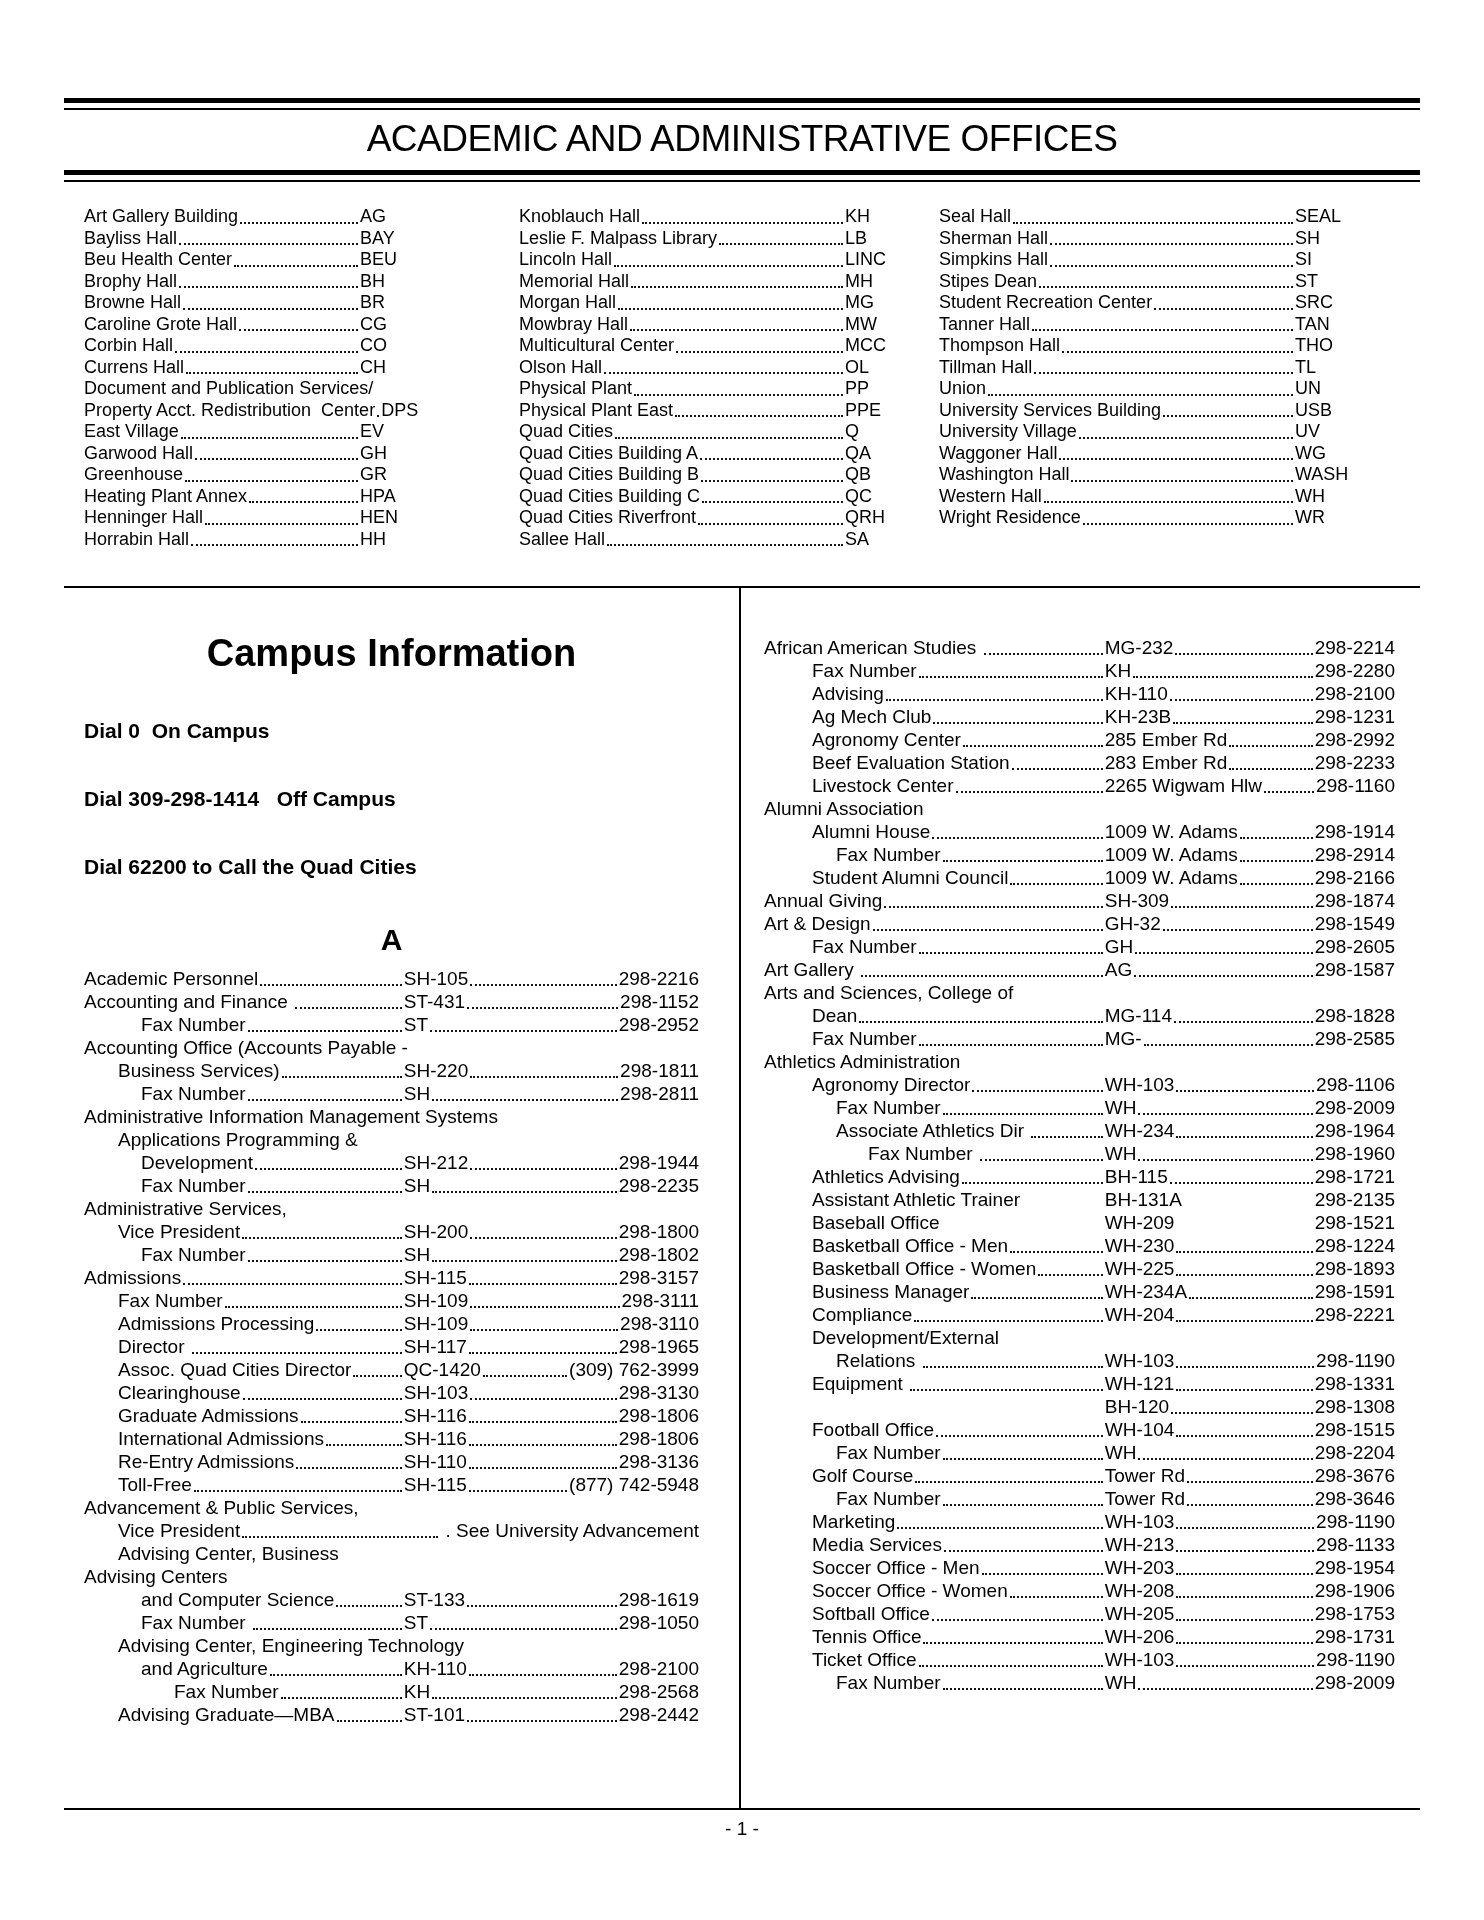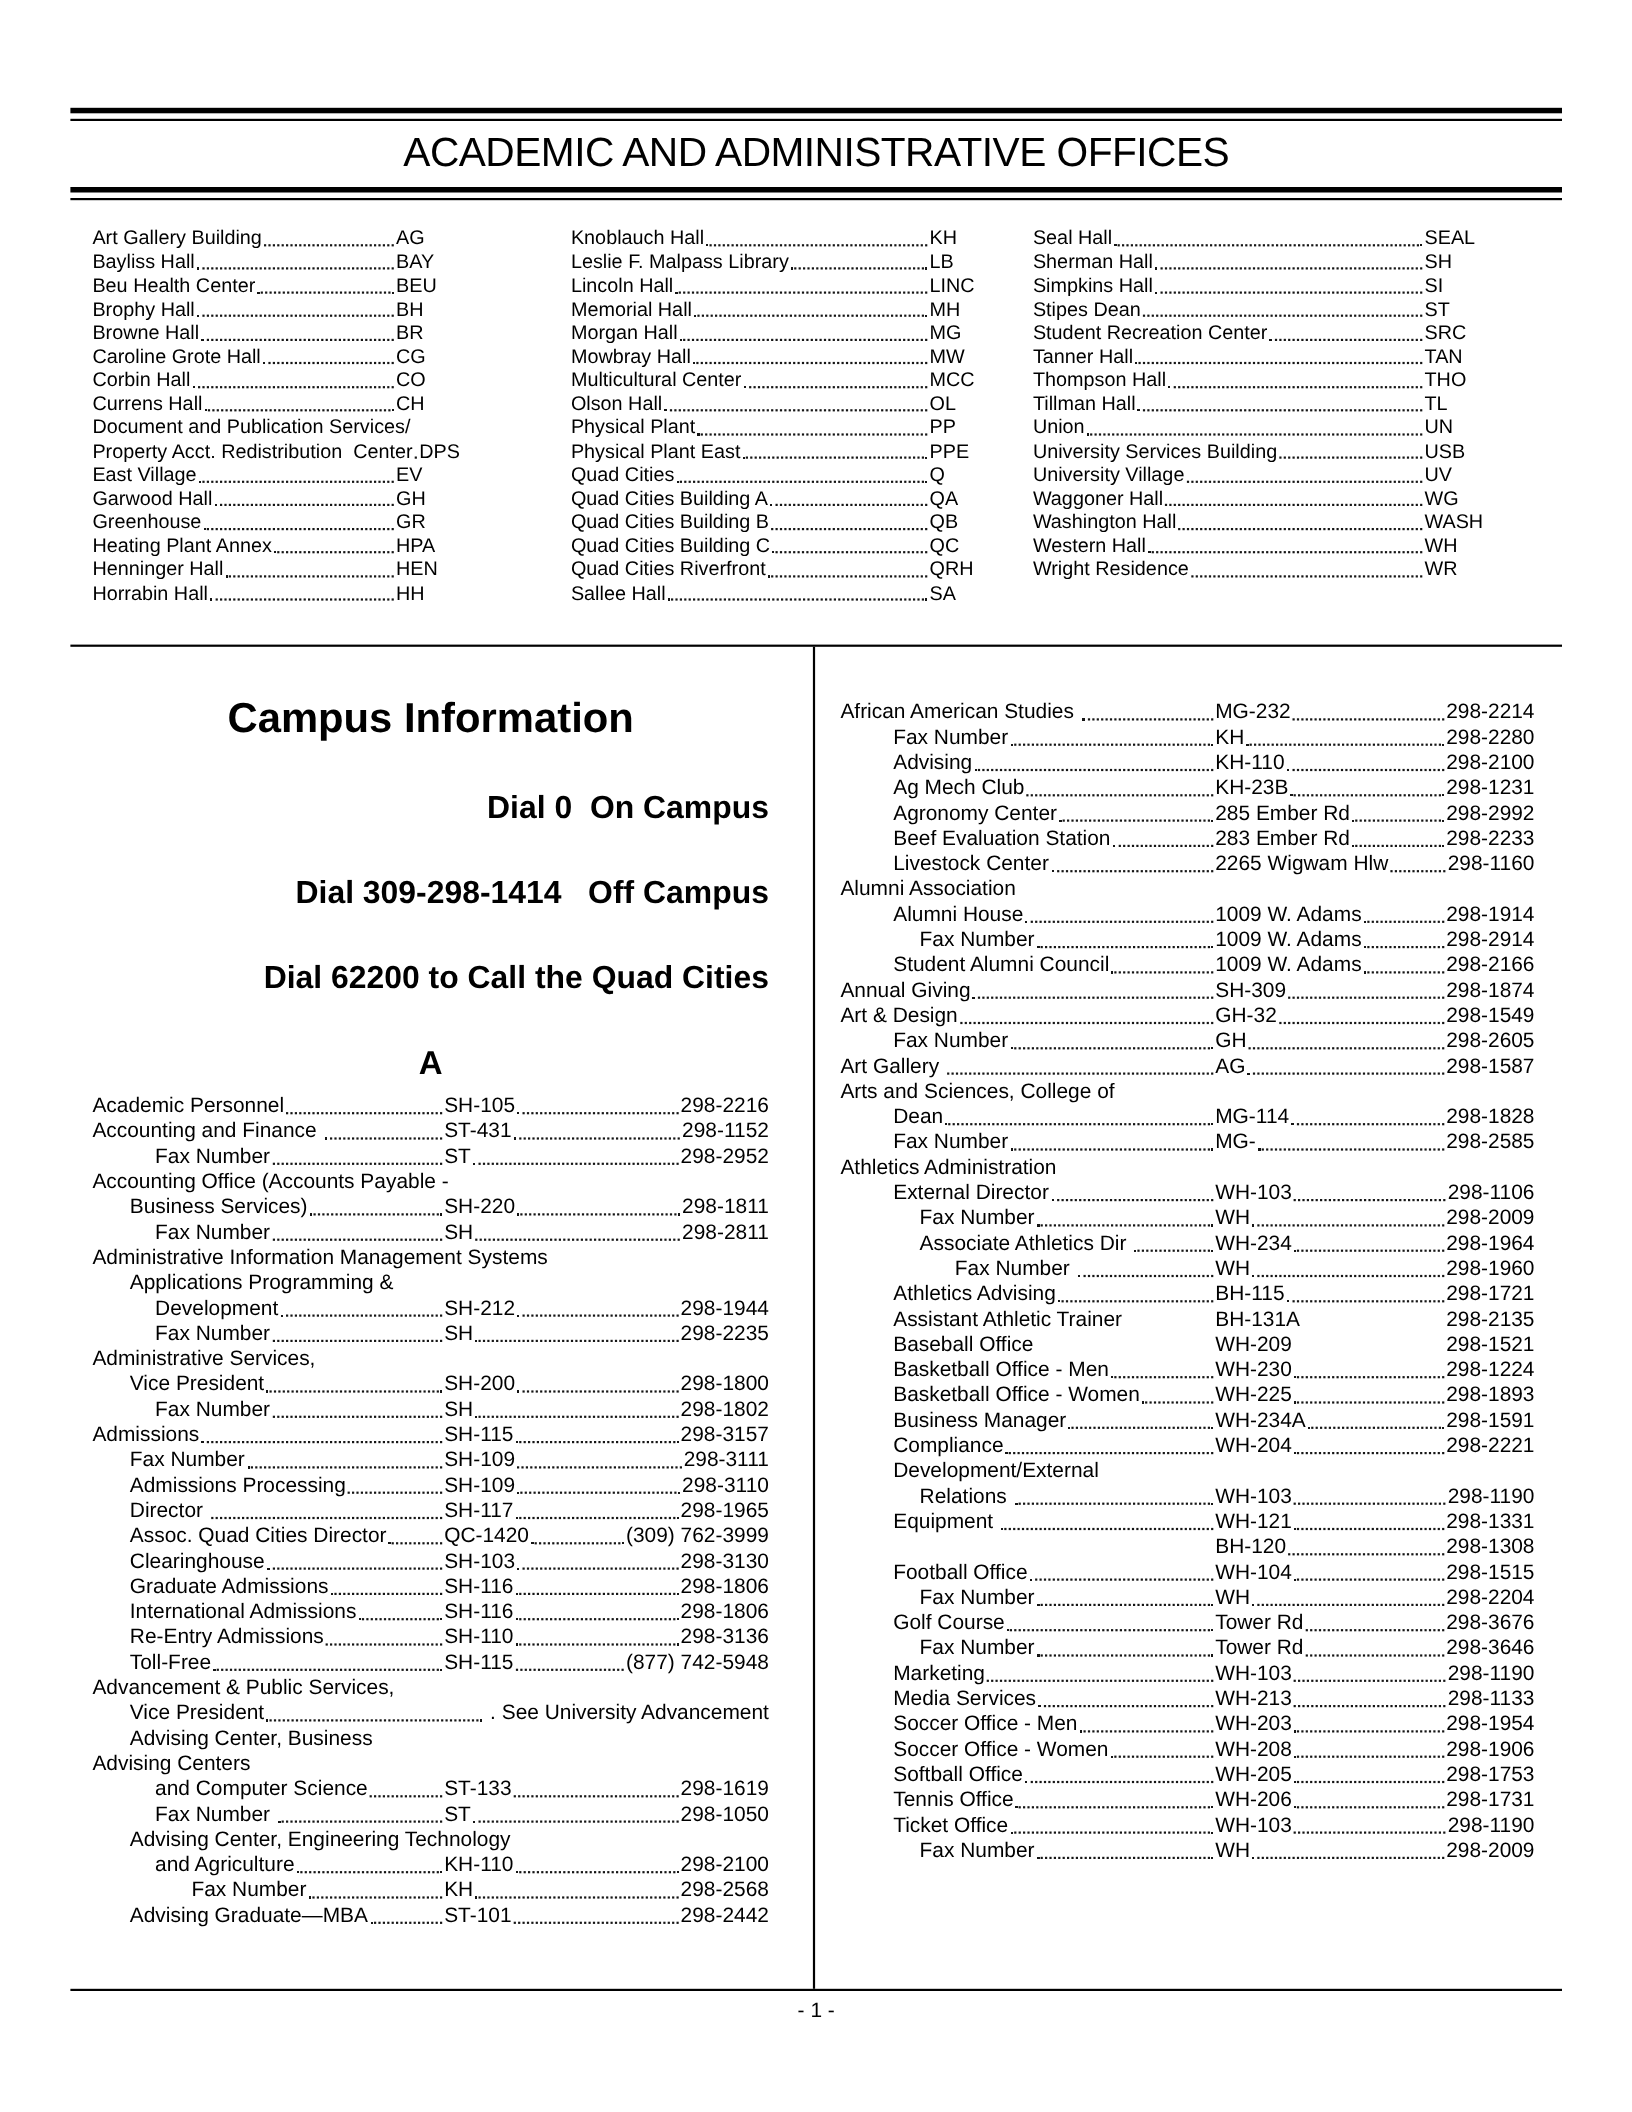--- a/index.html
+++ b/index.html
@@ -61,21 +61,21 @@
     flex: 0 0 677px;
     border-right: 2px solid #000;
     padding: 40px 40px 46px 20px;
   }
   .col-right {
     flex: 1 1 auto;
     padding: 48px 25px 66px 23px;
   }
 
   .ci-heading { text-align: center; font-size: 38px; font-weight: bold; margin: 4px 0 0 0; }
-  .ci-line    { text-align: right; font-size: 29px; font-weight: bold; margin: 44px 0 0 0; white-space: pre; }
+  .ci-line    { text-align: left; font-size: 21px; font-weight: bold; margin: 44px 0 0 0; white-space: pre; }
   .section-letter { text-align: center; font-size: 30px; font-weight: bold; margin: 44px 0 10px 0; }
 
   .row { display: flex; align-items: flex-end; font-size: 19px; line-height: 23px; }
   .cell1 { flex: 0 0 52%; display: flex; align-items: flex-end; min-width: 0; }
   .col-right .cell1 { flex-basis: 54%; }
   .cell2 { flex: 1 1 auto; display: flex; align-items: flex-end; min-width: 0; }
   .label, .loc, .phone, .refval { white-space: pre; }
   .phone { flex: 0 0 auto; }
   .row.header { display: block; }
   .row.plain .dots { border-bottom: none; }
@@ -809,21 +809,21 @@
             </span>
             <span class="cell2">
               <span class="loc">MG-</span>
               <span class="dots"></span>
             </span>
             <span class="phone">298-2585</span>
           </div>
           <div class="row i0 header"><span class="label">Athletics Administration</span></div>
           <div class="row i1">
             <span class="cell1">
-              <span class="label">External Director</span>
+              <span class="label">Agronomy Director</span>
               <span class="dots"></span>
             </span>
             <span class="cell2">
               <span class="loc">WH-103</span>
               <span class="dots"></span>
             </span>
             <span class="phone">298-1106</span>
           </div>
           <div class="row i2">
             <span class="cell1">

